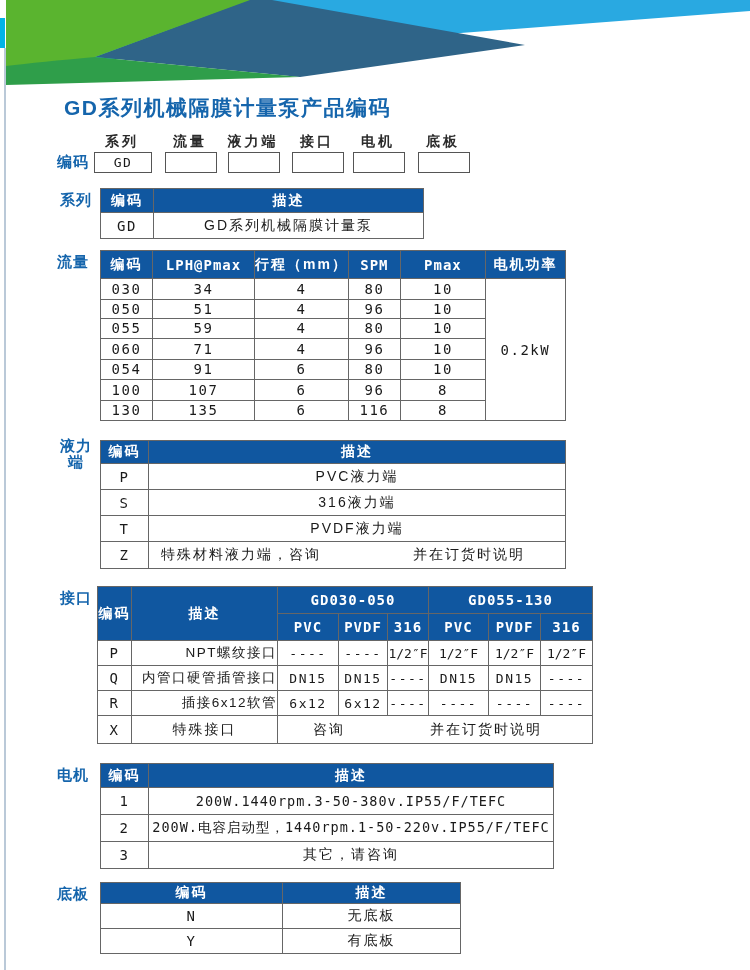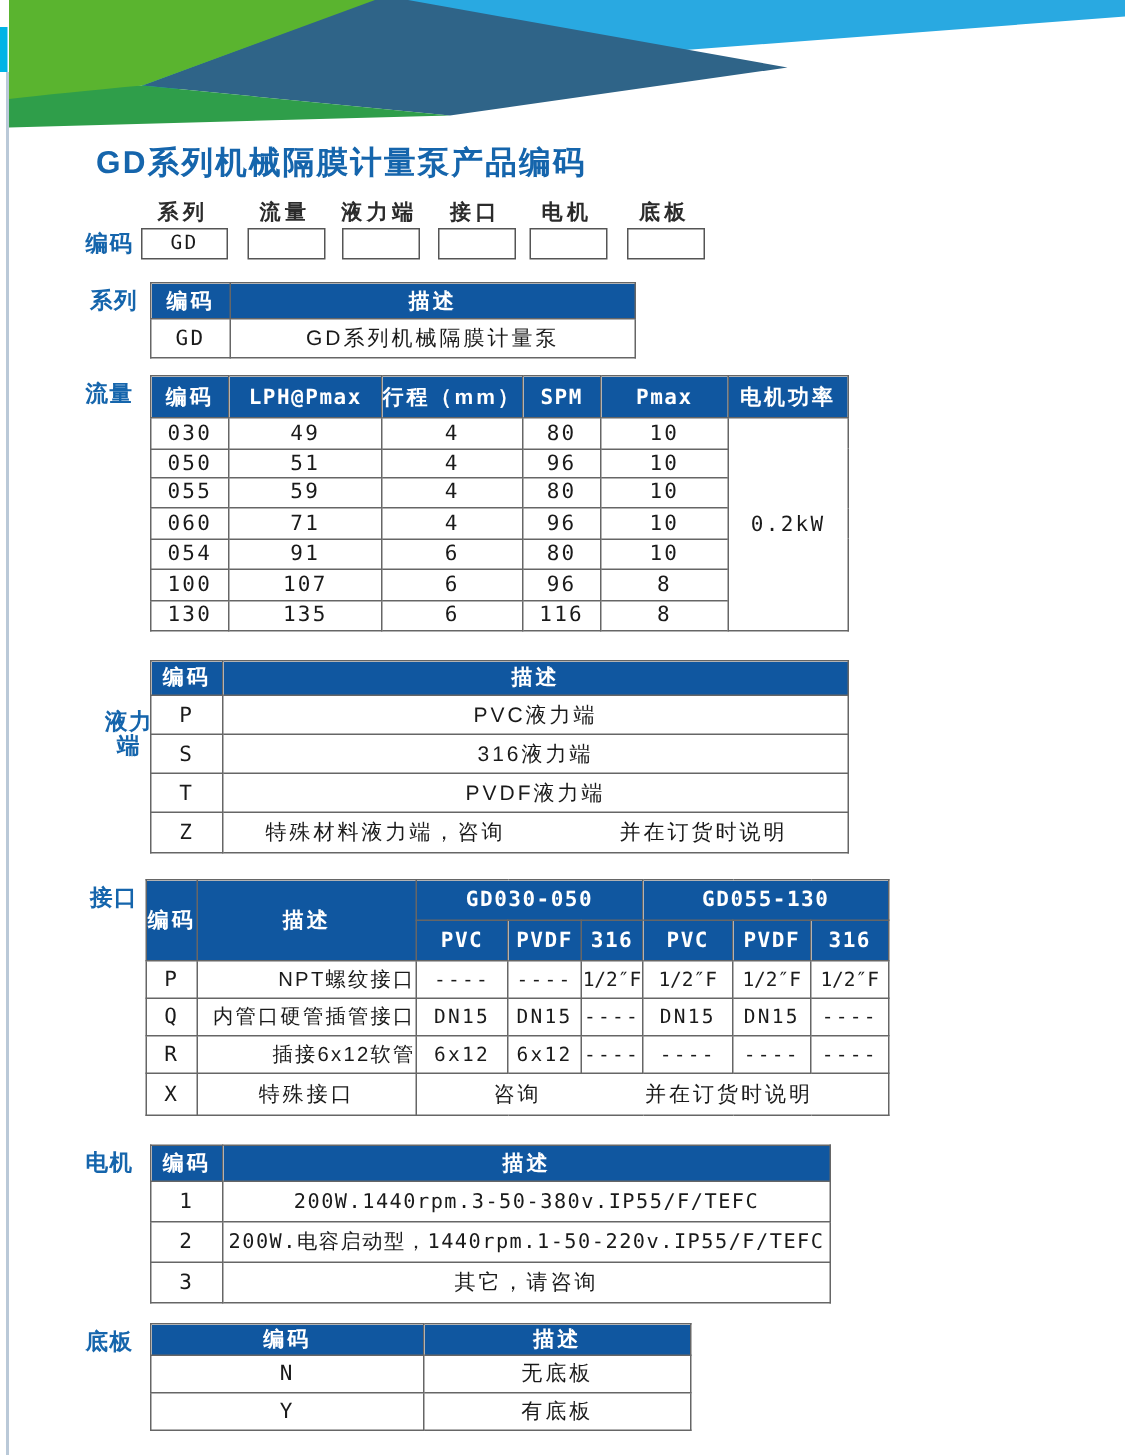--- a/index.html
+++ b/index.html
@@ -14,21 +14,21 @@
            letter-spacing:3px;text-align:center;}
   .fld-box{position:absolute;top:152px;height:19px;border:1px solid #555;background:#fff;
            display:flex;align-items:center;justify-content:center;}
   .mono{font-family:"DejaVu Sans Mono","Liberation Mono",monospace;letter-spacing:1.5px;}
   .tblwrap{position:absolute;}
   table{border-collapse:collapse;table-layout:fixed;}
   td,th{border:1px solid #666;padding:0;text-align:center;vertical-align:middle;
         font-size:14px;overflow:hidden;white-space:nowrap;}
   th{background:#1057a0;color:#fff;font-weight:bold;letter-spacing:2px;}
   th.mono{letter-spacing:1px;}
-  .cn{letter-spacing:2px;margin-left:16px;}
+  .cn{letter-spacing:2px;}
   .cn-sm{letter-spacing:1.5px;font-size:13.5px;text-align:right;}
   .split{display:flex;align-items:center;justify-content:space-between;}
   .mix{font-family:"DejaVu Sans Mono","Liberation Mono",monospace;letter-spacing:1px;font-size:13.5px;}
   .lbl2{line-height:16px;text-align:center;}
 </style>
 </head>
 <body>
 
 <div class="page">
 
@@ -106,21 +106,21 @@
           <tr style="height:28px">
         <th>编码</th>
         <th class="mono">LPH@Pmax</th>
         <th>行程（mm）</th>
         <th class="mono">SPM</th>
         <th class="mono">Pmax</th>
         <th>电机功率</th>
       </tr>
       <tr style="height:20.5px">
         <td class="mono">030</td>
-        <td class="mono">49</td>
+        <td class="mono">34</td>
         <td class="mono">4</td>
         <td class="mono">80</td>
         <td class="mono">10</td>
         <td class="mono" rowspan="7">0.2kW</td>
       </tr>
       <tr style="height:19px">
         <td class="mono">050</td>
         <td class="mono">51</td>
         <td class="mono">4</td>
         <td class="mono">96</td>
@@ -158,21 +158,21 @@
         <td class="mono">130</td>
         <td class="mono">135</td>
         <td class="mono">6</td>
         <td class="mono">116</td>
         <td class="mono">8</td>
       </tr>
     </tbody>
       </table>
   </div>
 
-  <div class="blue-lbl lbl2" style="left:68px;top:438px;width:36px;margin-top:36px;">
+  <div class="blue-lbl lbl2" style="left:58px;top:438px;width:36px;">
     <span>液力</span><br>
     <span>端</span>
   </div>
   <div class="tblwrap" style="left:100px;top:440px;">
     <table>
       <colgroup>
           <col style="width:48px">
           <col style="width:417px">
         </colgroup>
       <tbody>

